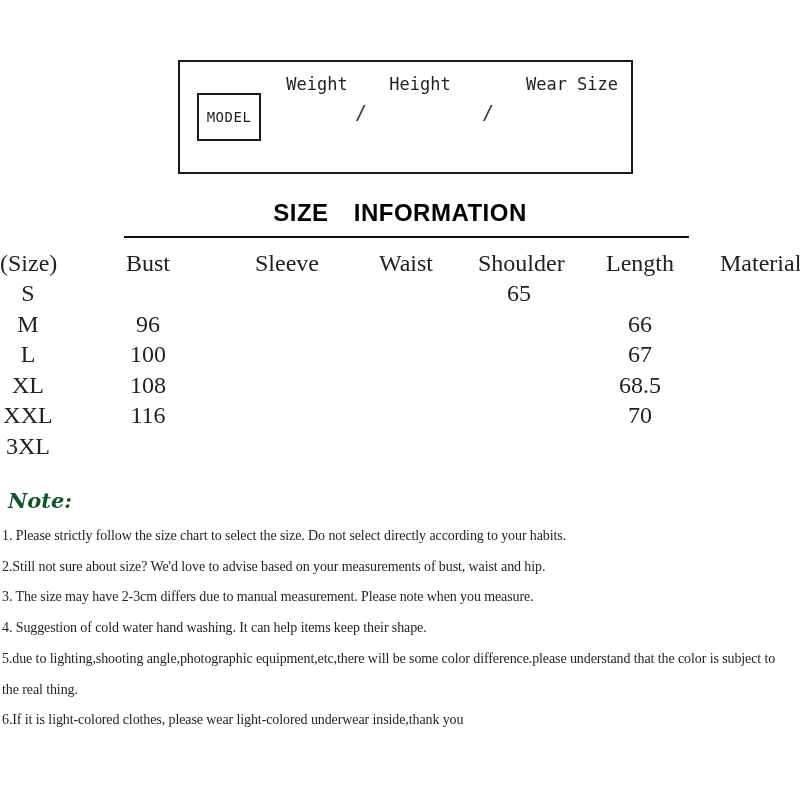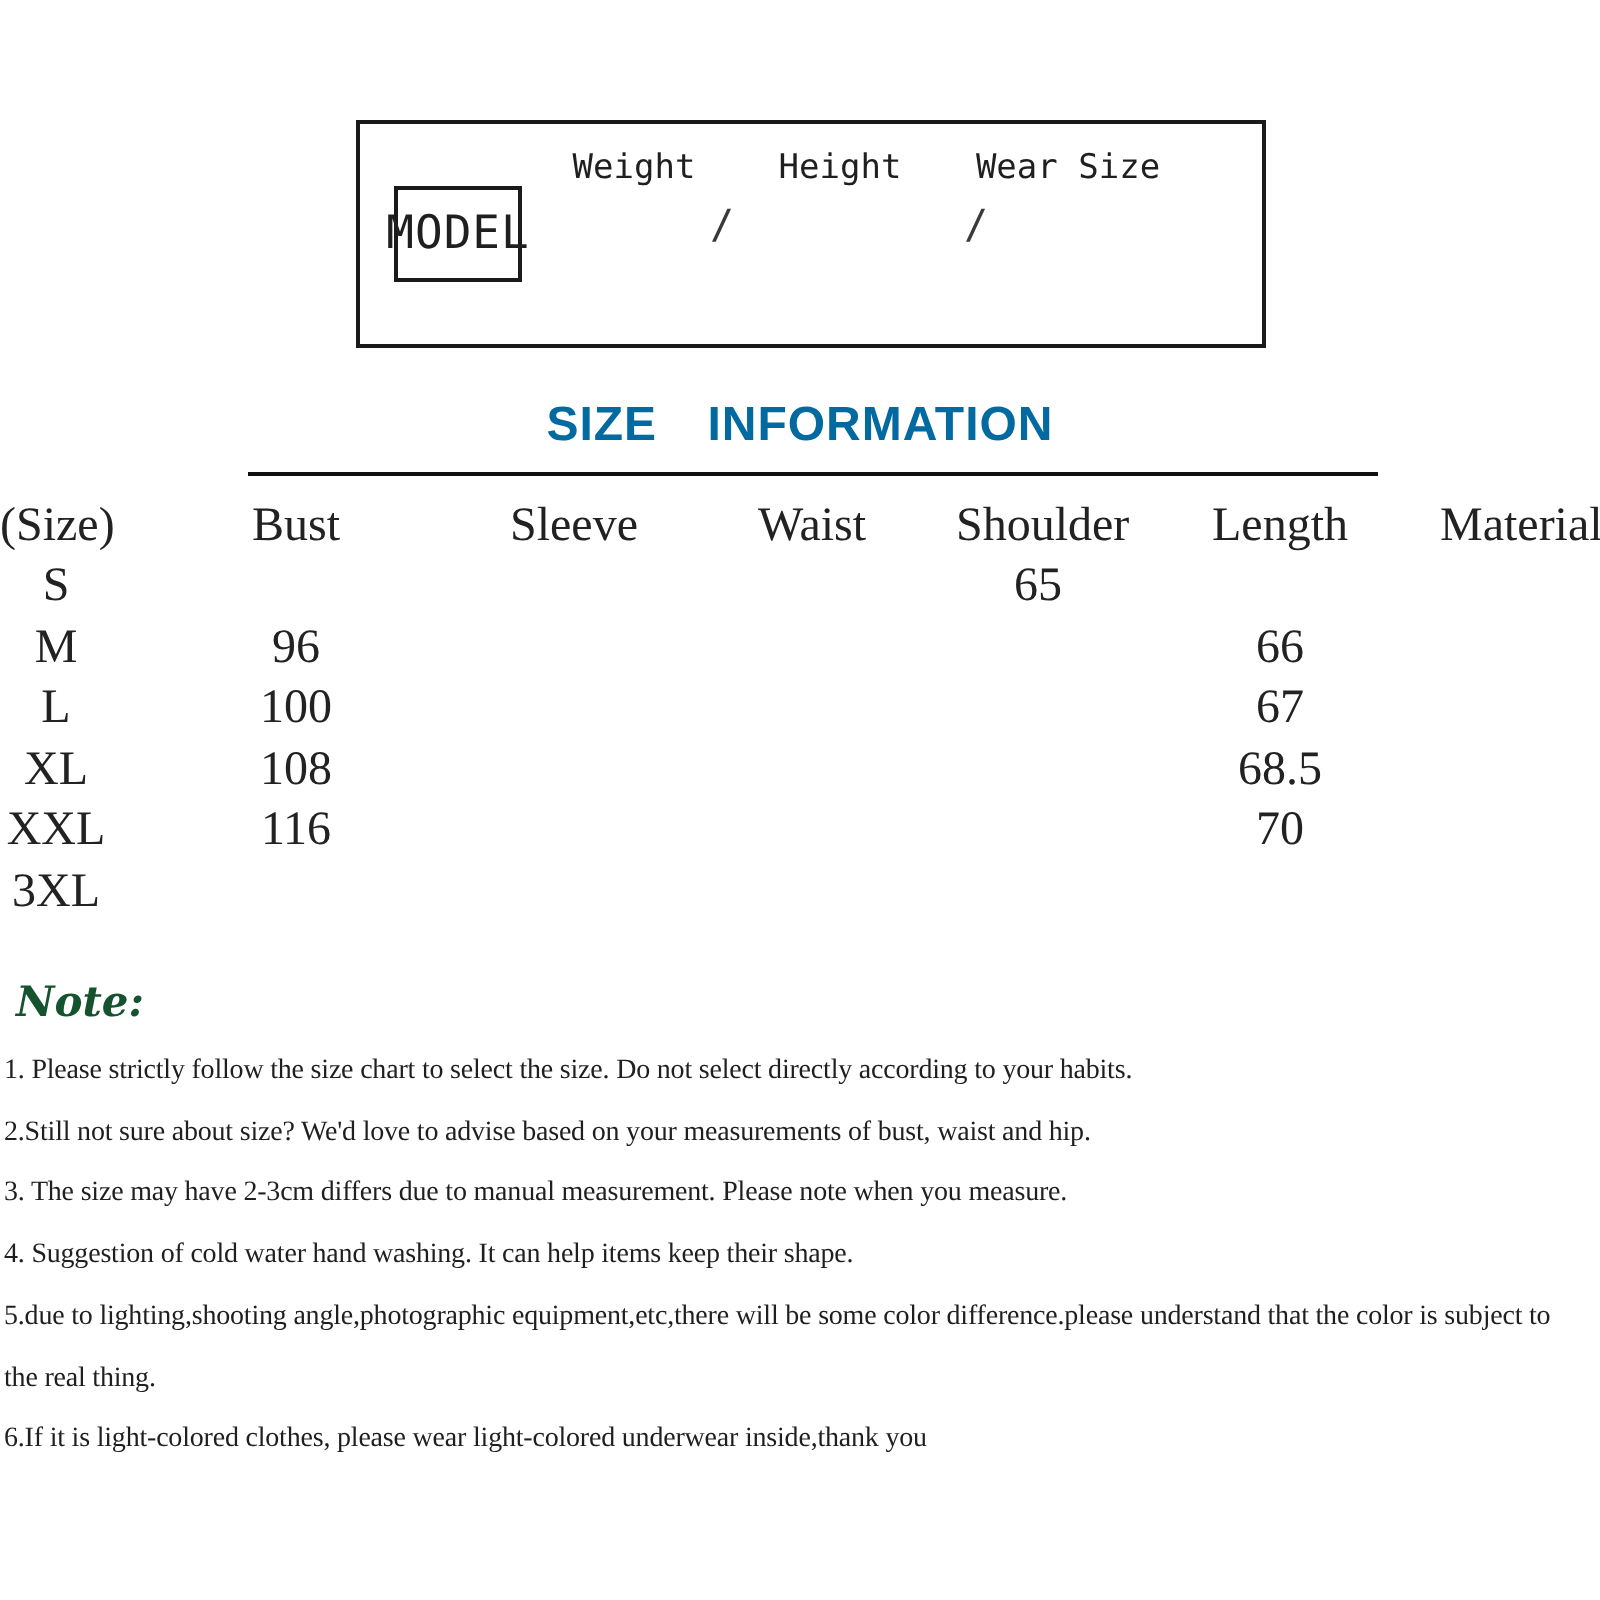--- a/index.html
+++ b/index.html
@@ -21,44 +21,44 @@
     border: 2px solid #1a1a1a;
     font-family: "DejaVu Sans Mono", monospace;
     color: #1f1f1f;
   }
   .model-label {
     position: absolute;
     left: 17px; top: 31px;
     width: 60px; height: 44px;
     border: 2px solid #1a1a1a;
     display: flex; align-items: center; justify-content: center;
-    font-size: 23px;
+    font-size: 14px;
     letter-spacing: 0.5px;
     text-align: center;
   }
   .mh { position: absolute; top: 12px; transform: translateX(-50%); font-size: 17px; white-space: nowrap; }
   .mh-0 { left: 137px; }
   .mh-1 { left: 240px; }
-  .mh-2 { left: 354px; }
+  .mh-2 { left: 392px; }
   .slash { position: absolute; top: 38px; transform: translateX(-50%); font-size: 20px; color: #3a3a3a; }
   .slash-0 { left: 181px; }
   .slash-1 { left: 308px; }
 
   
   .title {
     position: absolute;
     left: 0; top: 199px; width: 800px;
     margin: 0;
     text-align: center;
     font-family: "Liberation Sans", sans-serif;
     font-size: 24px;
     font-weight: 600;
     word-spacing: 18px;
     letter-spacing: 0.5px;
-    color: #0369a1;
+    color: #000000;
   }
   .rule {
     position: absolute;
     left: 124px; top: 236px;
     width: 565px; height: 2px;
     background: #111111;
   }
 
   
   .size-table {

